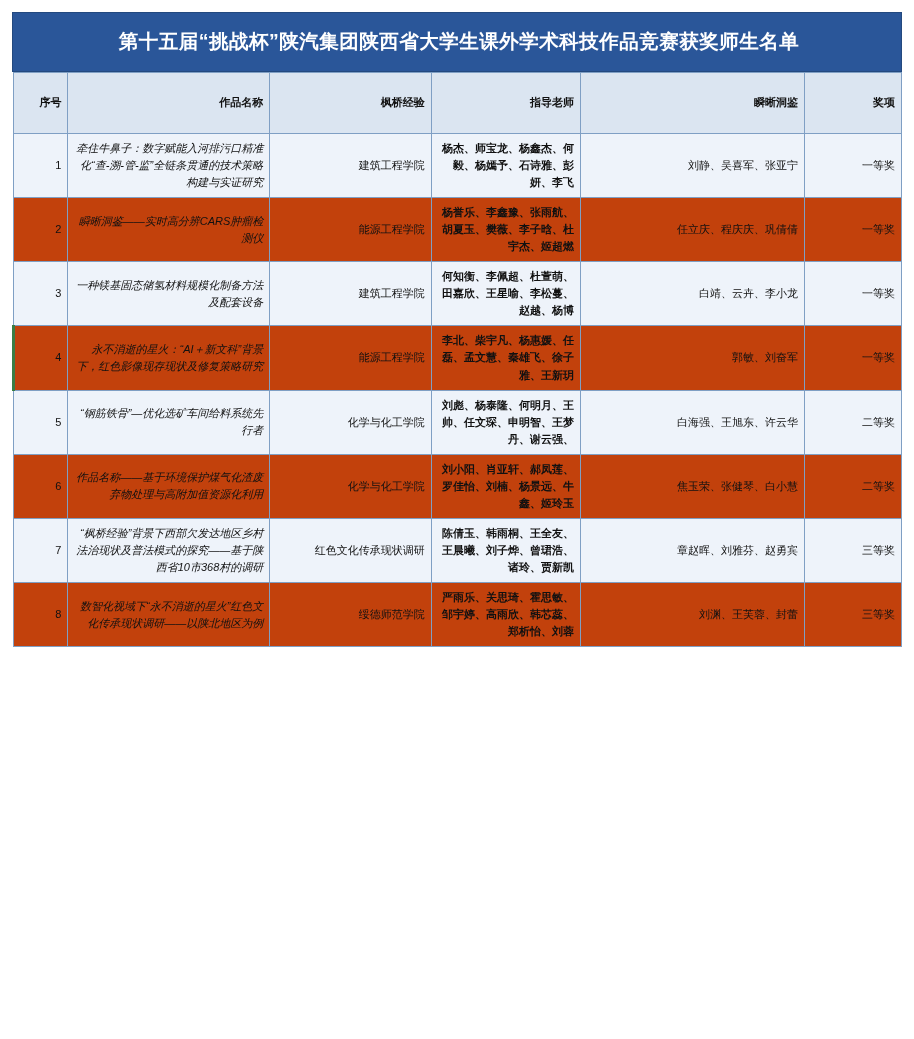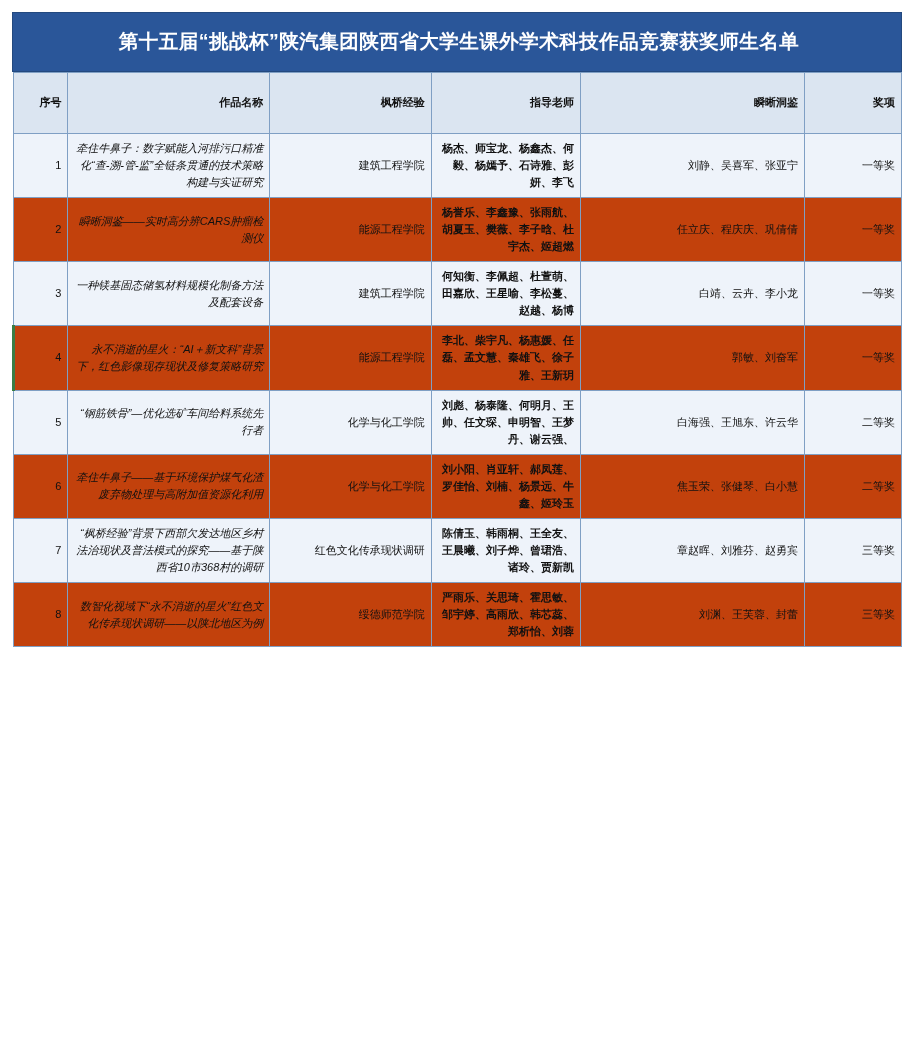--- a/index.html
+++ b/index.html
@@ -138,21 +138,21 @@
       <tr class="row-even">
         <td class="cell-idx">5</td>
         <td class="cell-name">“钢筋铁骨”—优化选矿车间给料系统先行者</td>
         <td>化学与化工学院</td>
         <td class="cell-team">刘彪、杨泰隆、何明月、王帅、任文琛、申明智、王梦丹、谢云强、</td>
         <td>白海强、王旭东、许云华</td>
         <td>二等奖</td>
       </tr>
       <tr class="row-odd">
         <td class="cell-idx">6</td>
-        <td class="cell-name">牵住牛鼻子——基于环境保护煤气化渣废弃物处理与高附加值资源化利用</td>
+        <td class="cell-name">作品名称——基于环境保护煤气化渣废弃物处理与高附加值资源化利用</td>
         <td>化学与化工学院</td>
         <td class="cell-team">刘小阳、肖亚轩、郝凤莲、罗佳怡、刘楠、杨景远、牛鑫、姬玲玉</td>
         <td>焦玉荣、张健琴、白小慧</td>
         <td>二等奖</td>
       </tr>
       <tr class="row-even">
         <td class="cell-idx">7</td>
         <td class="cell-name">“枫桥经验”背景下西部欠发达地区乡村法治现状及普法模式的探究——基于陕西省10市368村的调研</td>
         <td>红色文化传承现状调研</td>
         <td class="cell-team">陈倩玉、韩雨桐、王全友、王晨曦、刘子烨、曾珺浩、诸玲、贾新凯</td>

